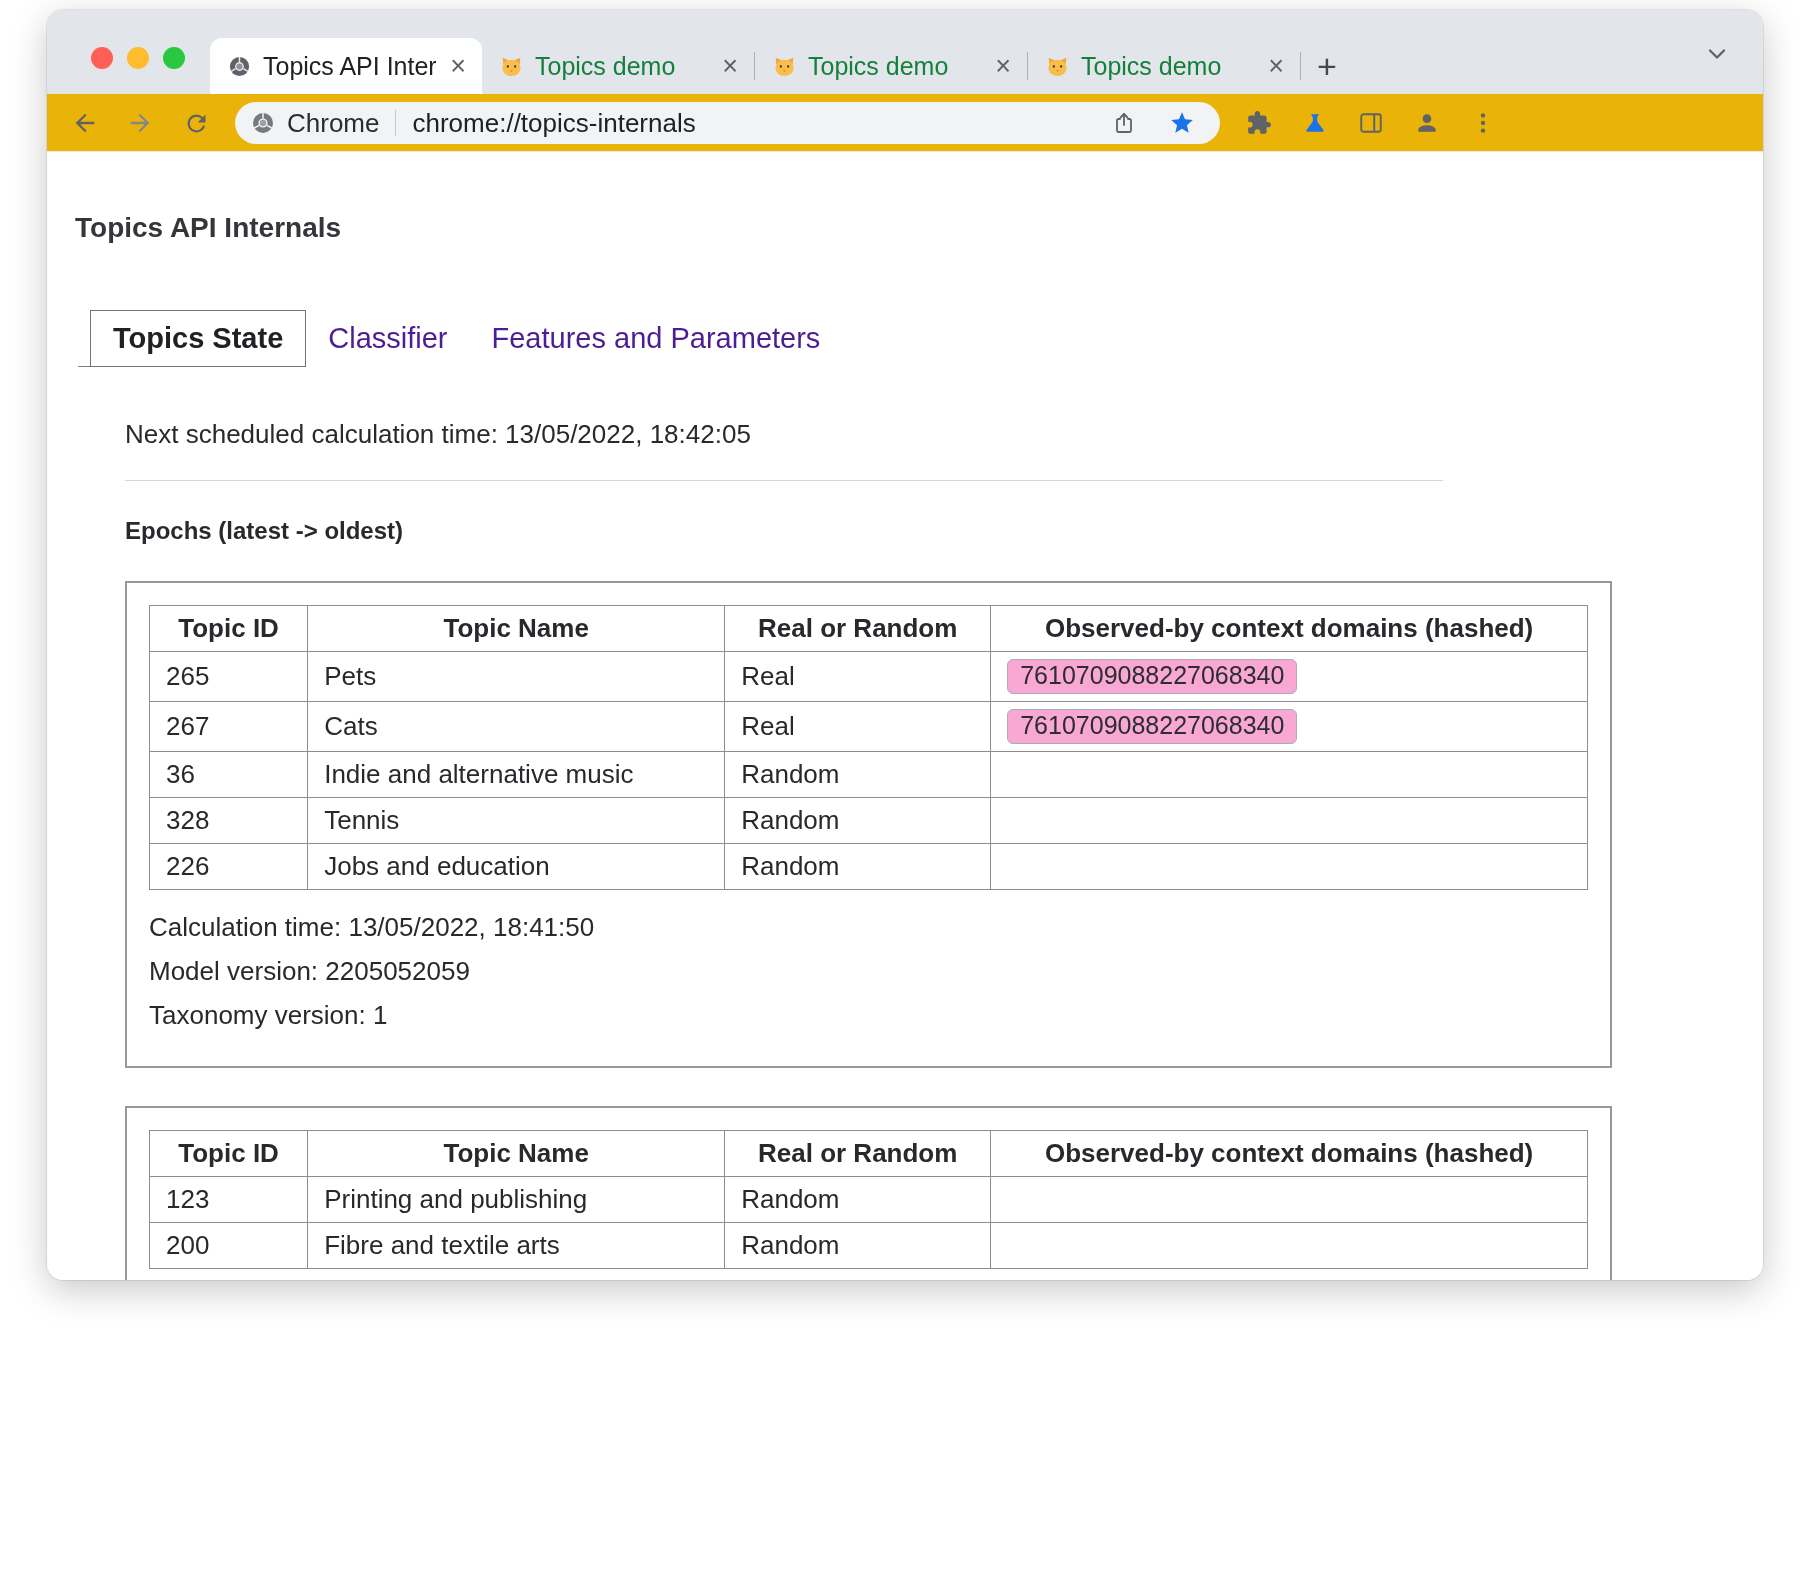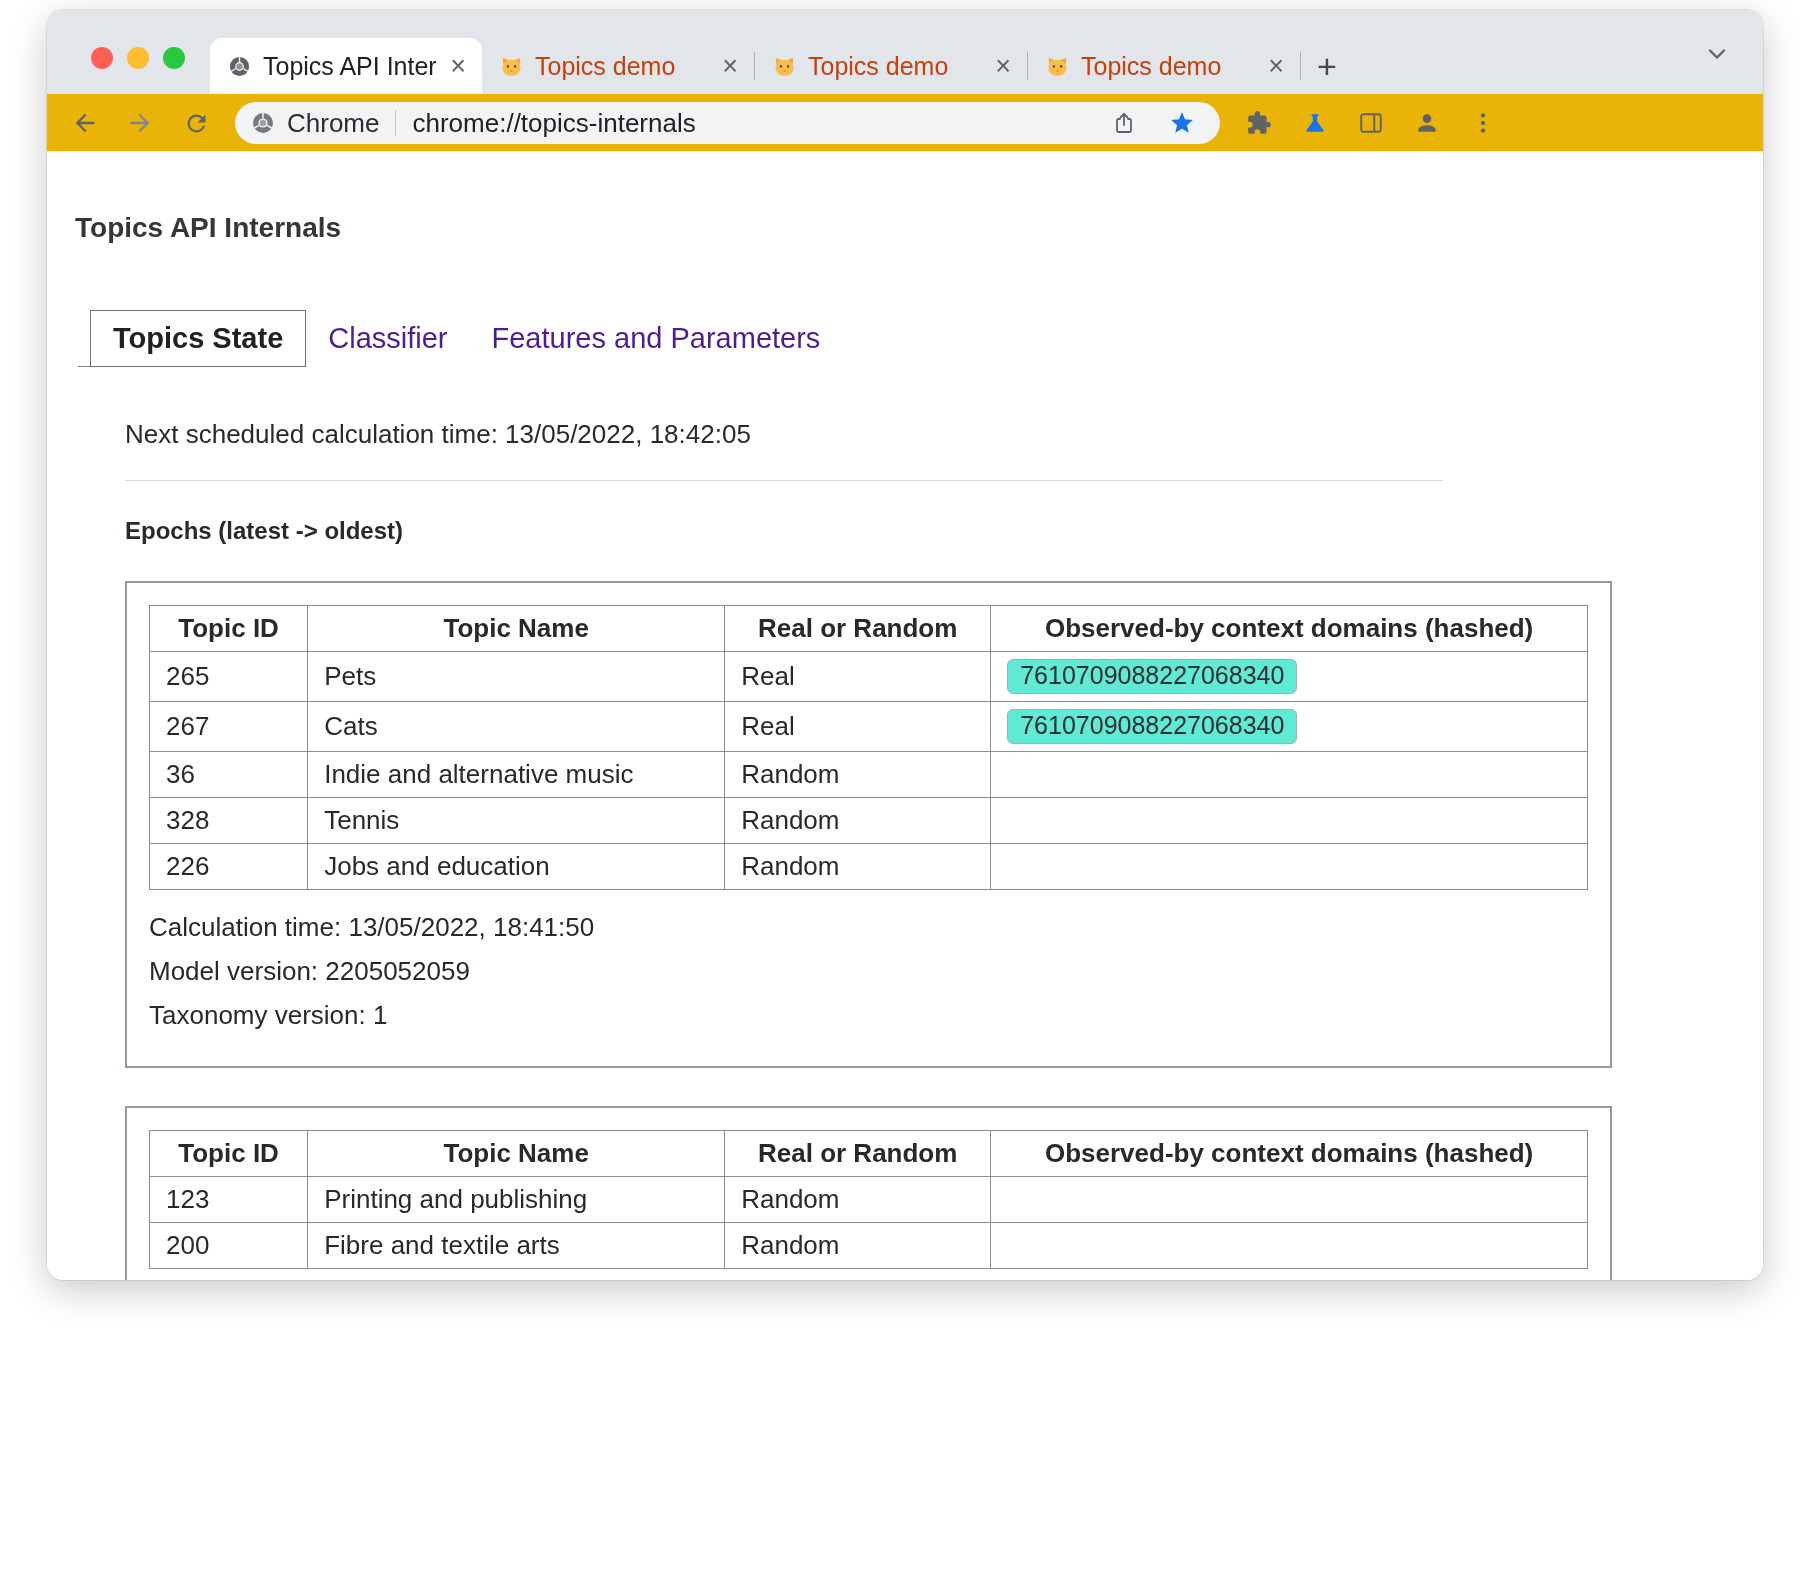--- a/index.html
+++ b/index.html
@@ -9,21 +9,21 @@
     border-radius:16px; overflow:hidden; background:#fff;
     box-shadow:0 10px 36px rgba(0,0,0,.22), 0 0 0 1px rgba(0,0,0,.08);
   }
   
   .tabstrip { position:relative; height:84px; background:#e2e5e9; }
   .traffic { position:absolute; left:44px; top:37px; display:flex; gap:14px; }
   .light { width:22px; height:22px; border-radius:50%; }
   .tabs { position:absolute; left:163px; bottom:0; display:flex; align-items:flex-end; height:56px; }
   .tab { width:272px; height:56px; display:flex; align-items:center; gap:12px; padding:0 14px 0 18px; cursor:pointer; }
   .tab.active { background:#fff; border-radius:12px 12px 0 0; }
-  .tab-title { font-size:25px; color:#c2410c; white-space:nowrap; overflow:hidden; flex:1; }
+  .tab-title { font-size:25px; color:#15803d; white-space:nowrap; overflow:hidden; flex:1; }
   .tab.active .tab-title { color:#202124; }
   .tab-close { font-size:27px; color:#5f6368; line-height:1; cursor:pointer; padding:0 2px; }
   .tab-sep { width:1px; height:28px; background:#aeb1b6; align-self:center; }
   .newtab { width:52px; height:52px; display:flex; align-items:center; justify-content:center; font-size:34px; color:#44474c; align-self:center; cursor:pointer; }
   .strip-chevron { position:absolute; right:28px; top:26px; width:36px; height:36px; display:flex; align-items:center; justify-content:center; cursor:pointer; }
   
   .toolbar { position:relative; height:58px; background:#eab308; border-bottom:1px solid #ececec; }
   .icon-btn { width:44px; height:44px; border-radius:50%; display:flex; align-items:center; justify-content:center; cursor:pointer; }
   .nav-back { position:absolute; left:16px; top:7px; }
   .nav-forward { position:absolute; left:71px; top:7px; }
@@ -44,21 +44,21 @@
   .crtab.active { border:1px solid #6f7377; font-weight:700; color:#202124; background:#fff; }
   .nextcalc { margin:52px 0 0 78px; font-size:26px; color:#27292c; }
   hr.rule { border:none; border-top:1px solid #d8d8d8; margin:30px 0 0 78px; width:1318px; }
   h2.epochs { margin:36px 8px 0 78px; font-size:24px; font-weight:700; color:#27292c; }
   .epoch-box { margin:36px 0 0 78px; width:1487px; border:2px solid #95989c; padding:22px; background:#fff; }
   .epoch-box.second { margin-top:38px; }
   table.topics { width:100%; border-collapse:collapse; font-size:26px; color:#27292c; }
   table.topics th, table.topics td { border:1px solid #8b8d90; padding:7px 16px; text-align:left; }
   table.topics th { font-weight:700; text-align:center; }
   td.cell-id { padding-left:20px; }
-  .hash-pill { display:inline-block; border:1px solid #abadb0; border-radius:6px; padding:1px 12px 3px; font-size:25px; background:#5eead4; color:#2b2d30; }
+  .hash-pill { display:inline-block; border:1px solid #abadb0; border-radius:6px; padding:1px 12px 3px; font-size:25px; background:#f9a8d4; color:#2b2d30; }
   .epoch-meta { margin-top:22px; font-size:26px; color:#27292c; }
   .epoch-meta p { margin:8px 0 13px 0; }
   svg { display:block; }
 </style>
 </head>
 <body>
 
 <div class="window">
 
   <div class="tabstrip">

